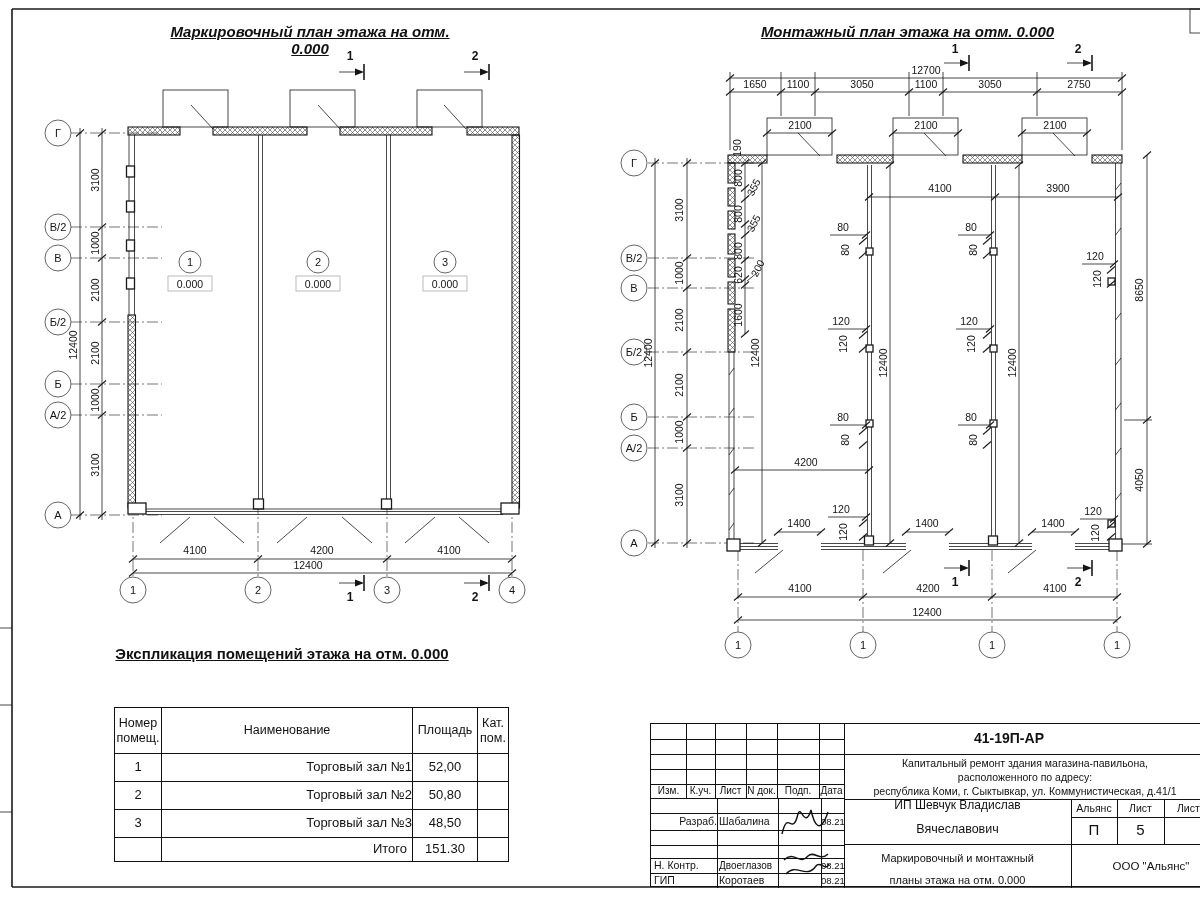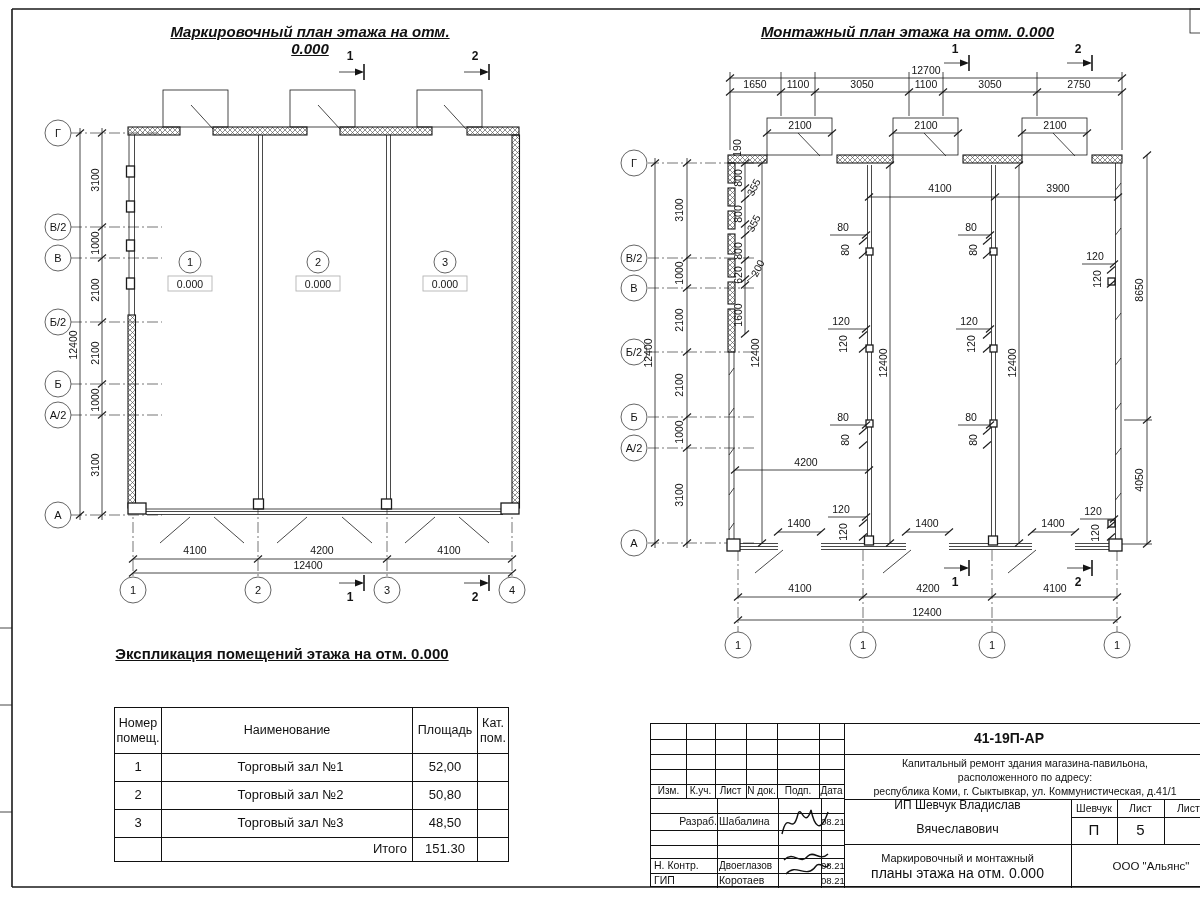--- a/index.html
+++ b/index.html
@@ -21,21 +21,21 @@
   .ah{fill:#141414;stroke:none;}
   .plan-title{position:absolute;font-style:italic;font-weight:bold;font-size:15px;
       text-align:center;text-decoration:underline;}
   .sched-title{position:absolute;left:112px;top:645px;width:340px;text-align:center;
       font-weight:bold;font-size:15px;text-decoration:underline;}
   table.sched{position:absolute;left:90px;top:707px;border-collapse:collapse;
       font-size:13px;margin-left:24px;}
   table.sched td,table.sched th{border:1.5px solid #111;padding:0;font-weight:normal;
       text-align:center;vertical-align:middle;line-height:1.15;}
   table.sched th{font-size:12.5px;}
-  table.sched td.nm{text-align:center;padding-left:7px;}
+  table.sched td.nm{text-align:right;padding-left:7px;}
   table.sched td.tot{text-align:right;padding-right:5px;}
   .tb{position:absolute;left:650px;top:723px;width:558px;height:164px;
       border:1.8px solid #111;box-sizing:border-box;}
   .tb .vl{position:absolute;width:1.2px;background:#111;}
   .tb .hl{position:absolute;height:1.2px;background:#111;}
   .tb .c{position:absolute;text-align:center;overflow:hidden;white-space:nowrap;}
   .sig{position:absolute;}
 </style>
 </head>
 <body>
@@ -619,27 +619,27 @@
   <div class="c" style="left:3px;top:149px;width:63px;height:15px;line-height:15px;font-size:10.5px;text-align:left">ГИП</div>
   <div class="c" style="left:68px;top:149px;width:59px;height:15px;line-height:15px;font-size:10.5px;text-align:left">Коротаев</div>
   <div class="c" style="left:170px;top:149px;width:23px;height:15px;line-height:15px;font-size:9.5px">08.21</div>
 
   <div class="c" style="left:193px;top:0;width:330px;height:29px;line-height:29px;font-size:14px;font-weight:bold">41-19П-АР</div>
   <div class="c" style="left:196px;top:32px;width:356px;height:14px;line-height:14px;font-size:10.5px">Капитальный ремонт здания магазина-павильона,</div>
   <div class="c" style="left:196px;top:46px;width:356px;height:14px;line-height:14px;font-size:10.5px">расположенного по адресу:</div>
   <div class="c" style="left:190px;top:60px;width:368px;height:14px;line-height:14px;font-size:10.5px">республика Коми, г. Сыктывкар, ул. Коммунистическая, д.41/1</div>
   <div class="c" style="left:193px;top:73px;width:227px;height:16px;line-height:16px;font-size:12px">ИП Шевчук Владислав</div>
   <div class="c" style="left:193px;top:97px;width:227px;height:16px;line-height:16px;font-size:12.5px">Вячеславович</div>
-  <div class="c" style="left:420px;top:75px;width:46px;height:18px;line-height:18px;font-size:10.5px">Шевчук</div>
+  <div class="c" style="left:420px;top:75px;width:46px;height:18px;line-height:18px;font-size:10.5px">Альянс</div>
   <div class="c" style="left:466px;top:75px;width:47px;height:18px;line-height:18px;font-size:10.5px">Лист</div>
   <div class="c" style="left:513px;top:75px;width:60px;height:18px;line-height:18px;font-size:10.5px">Листов</div>
   <div class="c" style="left:420px;top:93px;width:46px;height:27px;line-height:26px;font-size:15px">П</div>
   <div class="c" style="left:466px;top:93px;width:47px;height:27px;line-height:26px;font-size:15px">5</div>
   <div class="c" style="left:193px;top:127px;width:227px;height:15px;line-height:15px;font-size:11px">Маркировочный и монтажный</div>
-  <div class="c" style="left:193px;top:142px;width:227px;height:15px;line-height:15px;font-size:14px">планы этажа на отм. 0.000</div>
+  <div class="c" style="left:193px;top:149px;width:227px;height:15px;line-height:15px;font-size:11px">планы этажа на отм. 0.000</div>
   <div class="c" style="left:420px;top:120px;width:160px;height:44px;line-height:44px;font-size:11.5px">ООО "Альянс"</div>
 </div>
 
 <svg class="sig" style="left:778px;top:800px" width="54" height="44">
   <path d="M4,34 C10,8 14,38 20,14 C23,4 27,30 33,10 C36,24 42,36 50,12" stroke="#111" stroke-width="1.4" fill="none"></path>
 </svg>
 <svg class="sig" style="left:780px;top:846px" width="52" height="38">
   <path d="M4,14 C14,4 20,20 28,10 C34,4 40,16 48,8 M6,28 C16,16 26,34 36,20 C40,14 46,26 49,18" stroke="#111" stroke-width="1.4" fill="none"></path>
 </svg>
 

